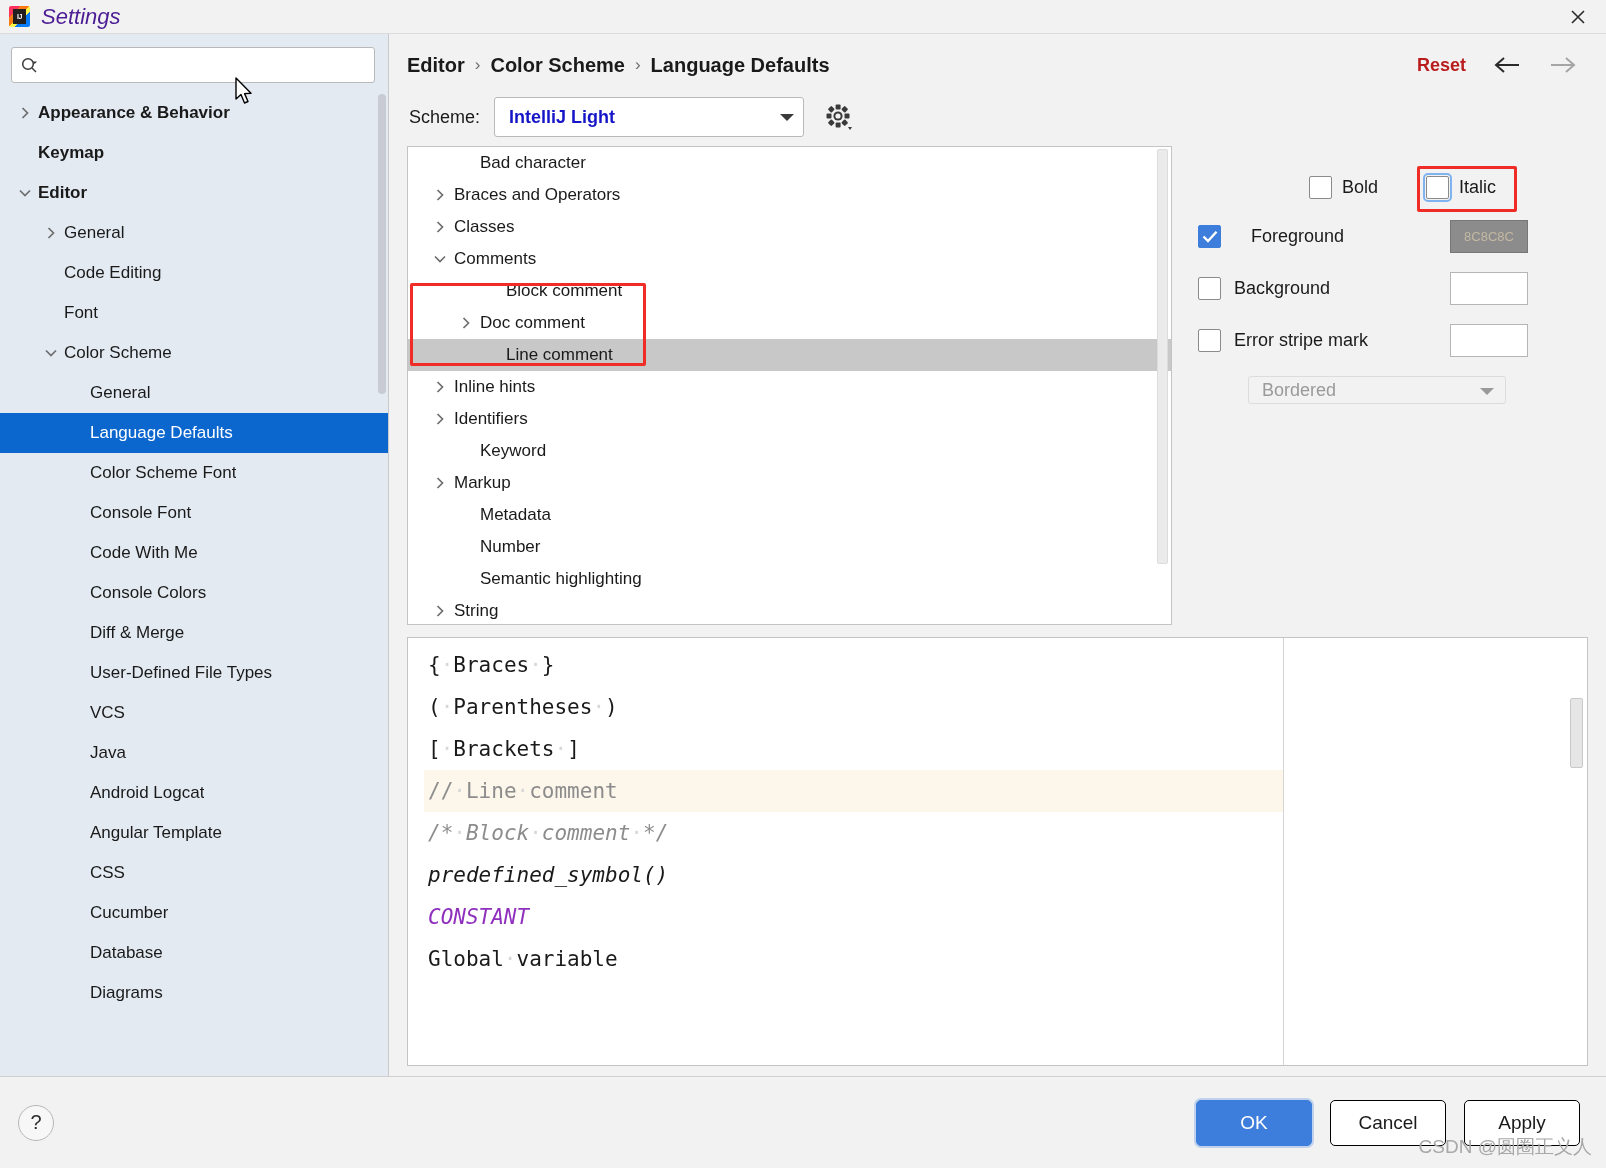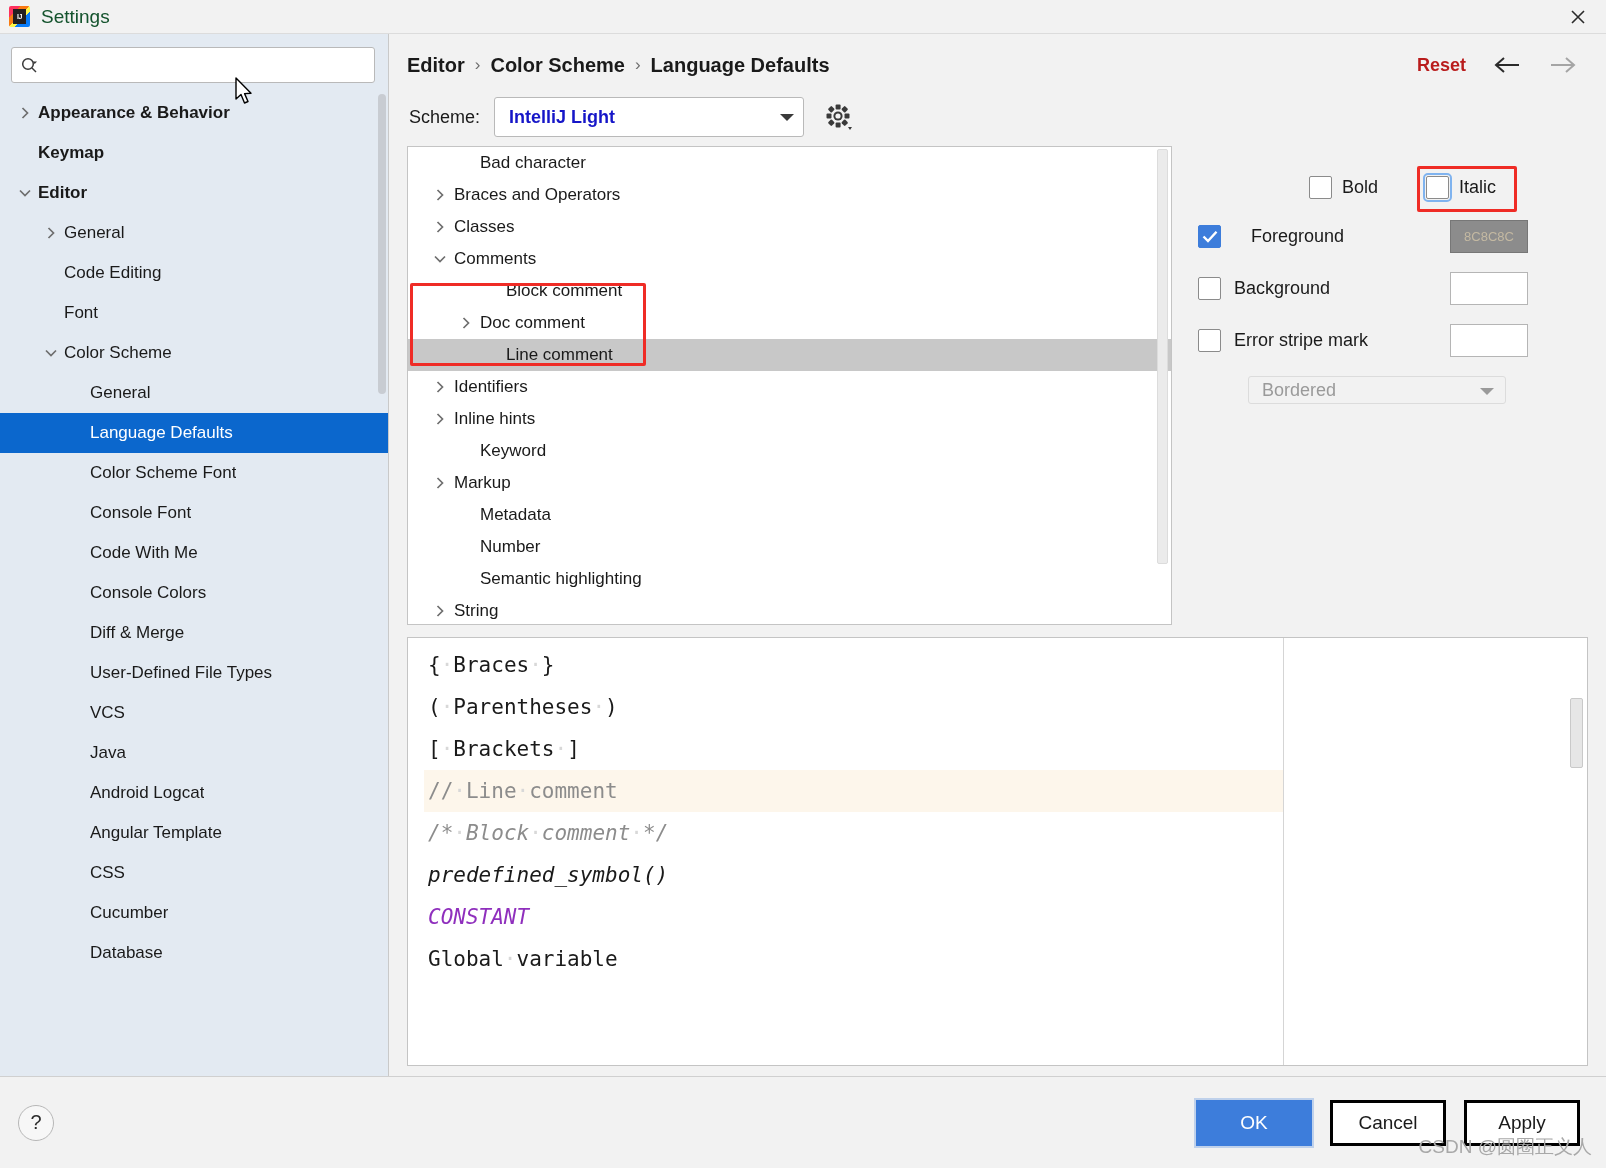--- a/index.html
+++ b/index.html
@@ -39,22 +39,23 @@
     position: absolute; left: 4px; top: 3px;
     width: 13px; height: 15px;
     background: #231f20;
     color: #fff;
     font-size: 7px; font-weight: bold;
     font-family: "Liberation Sans", sans-serif;
     line-height: 15px; text-align: center;
     letter-spacing: -0.5px;
   }
   .title-text {
-    font-size: 19px; color: #14532d;
+    font-size: 22px; color: #4c1d95;
     font-family: "Liberation Sans", sans-serif;
+    font-style: italic;
   }
   .win-close {
     position: absolute; right: 0; top: 0;
     width: 56px; height: 34px;
     display: flex; align-items: center; justify-content: center;
     cursor: pointer;
   }
   .win-close svg { display: block; }
 
   
@@ -294,21 +295,21 @@
   }
   .help-btn {
     width: 36px; height: 36px; border-radius: 50%;
     border: 1px solid #b7b7b7; background: #f7f7f7;
     display: flex; align-items: center; justify-content: center;
     font-size: 20px; color: #2b2b2b; cursor: pointer;
   }
   .btns { margin-left: auto; display: flex; gap: 18px; }
   .btn {
     min-width: 116px; height: 46px;
-    border-radius: 0; border: 3px solid #000000;
+    border-radius: 5px; border: 1px solid #000000;
     background: #ffffff; color: #1a1a1a;
     font-size: 19px; cursor: pointer;
     display: flex; align-items: center; justify-content: center;
     font-family: "Liberation Sans", sans-serif;
   }
   .btn.primary {
     background: #3d7ddb; border-color: #3d7ddb; color: #ffffff;
     box-shadow: 0 0 0 2px rgba(61,125,219,0.28);
   }
   .watermark {
@@ -445,20 +446,24 @@
             <span class="twist" style="margin-left: 64px;"></span>
             <span class="tlabel">CSS</span>
           </div>
           <div class="tnode">
             <span class="twist" style="margin-left: 64px;"></span>
             <span class="tlabel">Cucumber</span>
           </div>
           <div class="tnode">
             <span class="twist" style="margin-left: 64px;"></span>
             <span class="tlabel">Database</span>
+          </div>
+          <div class="tnode">
+            <span class="twist" style="margin-left: 64px;"></span>
+            <span class="tlabel">Diagrams</span>
           </div>
         </div>
       <div class="side-scroll"></div>
     </div>
 
     <div class="content">
 
       <div class="crumbs-row">
         <div class="crumbs" id="breadcrumb">
             <span>Editor</span>
@@ -557,29 +562,29 @@
               <div class="atnode sel">
                 <span class="at-twist" style="margin-left: 66px;"></span>
                 <span>Line comment</span>
               </div>
               <div class="atnode">
                 <span class="at-twist" style="margin-left: 14px;">
                   <svg width="14" height="14" viewBox="0 0 14 14">
                     <path d="M4.5 2 L9.5 7 L4.5 12" fill="none" stroke="#6e6e6e" stroke-width="1.7"></path>
                   </svg>
                 </span>
-                <span>Identifiers</span>
+                <span>Inline hints</span>
               </div>
               <div class="atnode">
                 <span class="at-twist" style="margin-left: 14px;">
                   <svg width="14" height="14" viewBox="0 0 14 14">
                     <path d="M4.5 2 L9.5 7 L4.5 12" fill="none" stroke="#6e6e6e" stroke-width="1.7"></path>
                   </svg>
                 </span>
-                <span>Inline hints</span>
+                <span>Identifiers</span>
               </div>
               <div class="atnode">
                 <span class="at-twist" style="margin-left: 40px;"></span>
                 <span>Keyword</span>
               </div>
               <div class="atnode">
                 <span class="at-twist" style="margin-left: 14px;">
                   <svg width="14" height="14" viewBox="0 0 14 14">
                     <path d="M4.5 2 L9.5 7 L4.5 12" fill="none" stroke="#6e6e6e" stroke-width="1.7"></path>
                   </svg>

